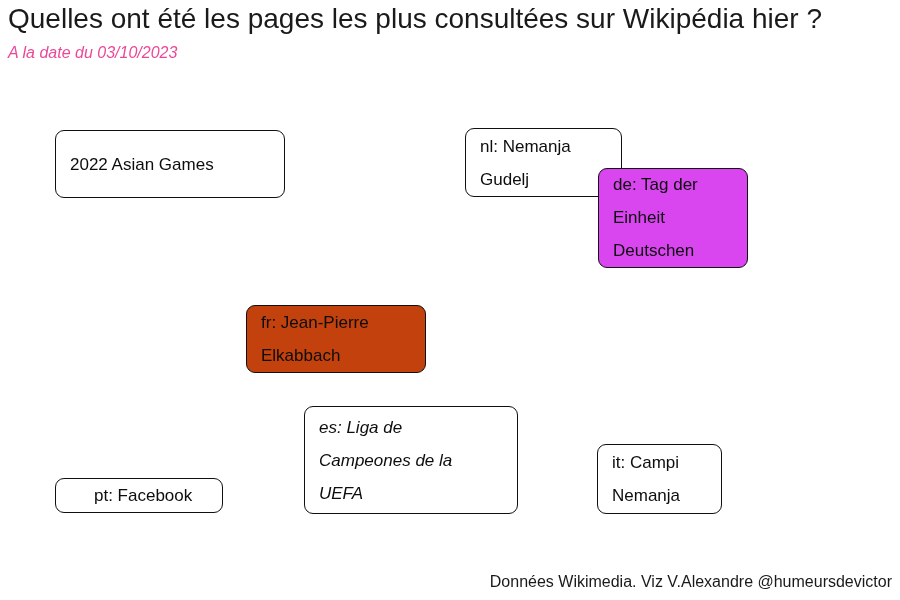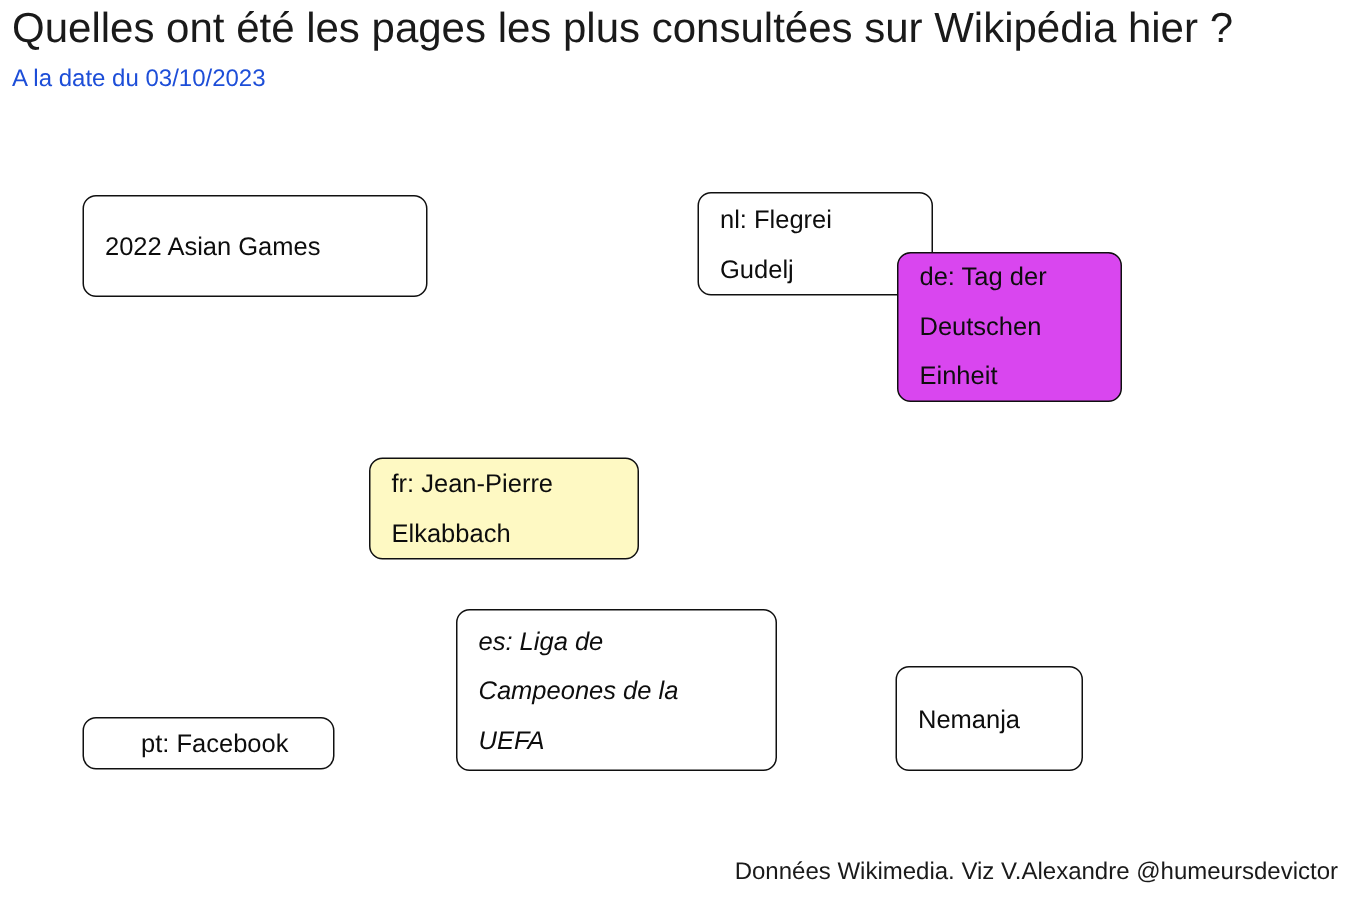--- a/index.html
+++ b/index.html
@@ -26,22 +26,23 @@
     line-height: 26px;
     color: #1a1a1a;
     white-space: nowrap;
   }
   .subtitle {
     position: absolute;
     left: 8px;
     top: 43px;
     font-size: 16px;
     line-height: 20px;
-    color: #1d4ed8;
+    color: #ec4899;
     white-space: nowrap;
+    font-style: italic;
   }
   .footer {
     position: absolute;
     right: 8px;
     bottom: 8px;
     font-size: 16px;
     line-height: 20px;
     color: #1a1a1a;
     white-space: nowrap;
     text-align: right;
@@ -71,40 +72,41 @@
 
   <div class="title">Quelles ont été les pages les plus consultées sur Wikipédia hier ?</div>
 
   <div class="subtitle">A la date du 03/10/2023</div>
 
   <div id="nodes-layer">
       <div class="node" style="left: 55px; top: 130px; width: 230px; height: 68px; border-color: rgb(16, 16, 16); background: rgb(255, 255, 255);">
         <div class="line">2022 Asian Games</div>
       </div>
       <div class="node" style="left: 465px; top: 128px; width: 157px; height: 69px; border-color: rgb(16, 16, 16); background: rgb(255, 255, 255);">
-        <div class="line">nl: Flegrei</div>
+        <div class="line">nl: Nemanja</div>
         <div class="line">Gudelj</div>
       </div>
       <div class="node" style="left: 598px; top: 168px; width: 150px; height: 100px; border-color: rgb(16, 16, 16); background: #d946ef; justify-content: flex-end;">
         <div class="line">de: Tag der</div>
+        <div class="line">Einheit</div>
         <div class="line">Deutschen</div>
-        <div class="line">Einheit</div>
       </div>
-      <div class="node" style="left: 246px; top: 305px; width: 180px; height: 68px; border-color: rgb(16, 16, 16); background: #fef9c3;">
+      <div class="node" style="left: 246px; top: 305px; width: 180px; height: 68px; border-color: rgb(16, 16, 16); background: #c2410c;">
         <div class="line">fr: Jean-Pierre</div>
         <div class="line">Elkabbach</div>
       </div>
       <div class="node" style="left: 304px; top: 406px; width: 214px; height: 108px; border-color: rgb(16, 16, 16); background: rgb(255, 255, 255); font-style: italic;">
         <div class="line">es: Liga de</div>
         <div class="line">Campeones de la</div>
         <div class="line">UEFA</div>
       </div>
       <div class="node" style="left: 55px; top: 478px; width: 168px; height: 35px; border-color: rgb(16, 16, 16); background: rgb(255, 255, 255); padding-left: 38px;">
         <div class="line">pt: Facebook</div>
       </div>
       <div class="node" style="left: 597px; top: 444px; width: 125px; height: 70px; border-color: rgb(16, 16, 16); background: rgb(255, 255, 255);">
+        <div class="line">it: Campi</div>
         <div class="line">Nemanja</div>
       </div>
     </div>
 
   <div class="footer">Données Wikimedia. Viz V.Alexandre @humeursdevictor</div>
 
 </div>
 
 </body></html>

